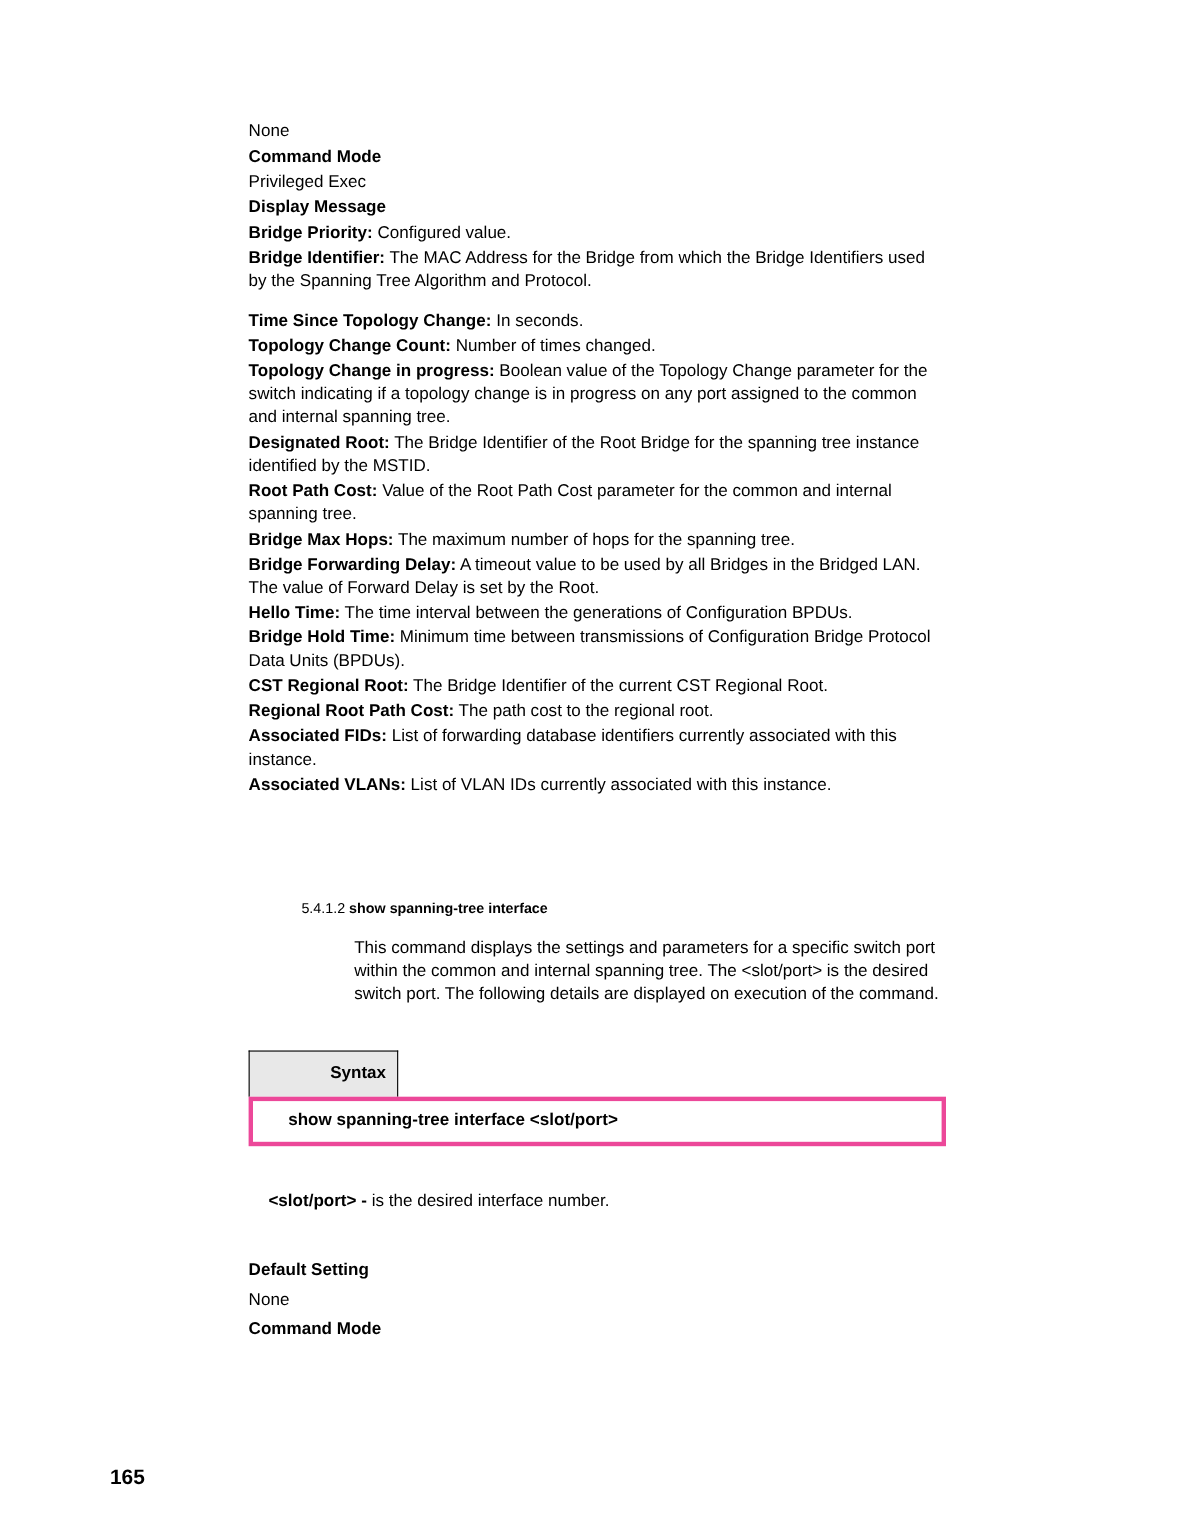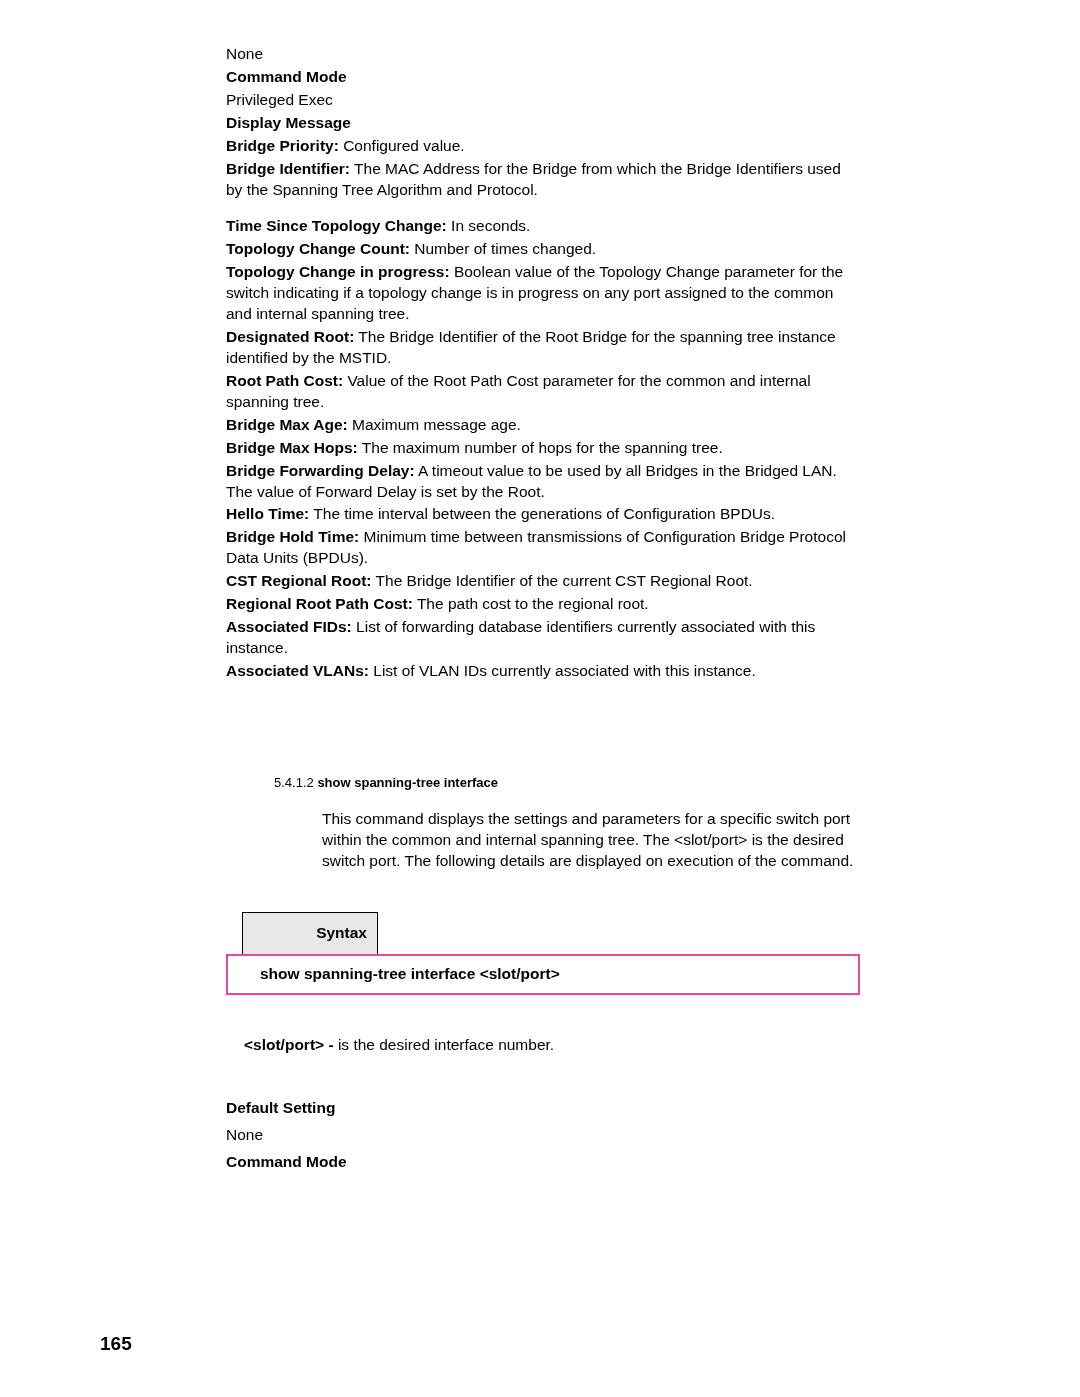--- a/index.html
+++ b/index.html
@@ -8,21 +8,21 @@
     background: #fff;
     font-family: Arial, Helvetica, sans-serif;
     font-size: 15.5px;
     color: #000;
     line-height: 1.35;
   }
   .page {
     width: 880px;
     min-height: 1397px;
     margin: 0 auto;
-    padding: 44px 120px 40px 126px;
+    padding: 110px 120px 40px 126px;
     box-sizing: border-box;
     position: relative;
   }
   .indent1 { margin-left: 96px; }
   .indent2 { margin-left: 32px; }
   b { font-weight: bold; }
   .block { margin: 0 0 2px 0; }
   .spacer-sm { height: 14px; }
   .spacer-lg { height: 90px; }
   .section-heading {
@@ -42,24 +42,23 @@
   }
   .syntax-label {
     border: 1px solid #000;
     background: #e8e8e8;
     width: 136px;
     padding: 10px 10px 10px 0;
     text-align: right;
     font-weight: bold;
     box-sizing: border-box;
     border-bottom: none;
-    margin-left: 16px;
   }
   .syntax-cmd {
-    border: 2px solid #ec4899;
+    border: 4px solid #ec4899;
     padding: 8px 0 8px 32px;
     font-weight: bold;
     max-width: 830px;
   }
   .page-num {
     position: absolute;
     bottom: 40px;
     left: 0;
     right: 0;
     text-align: left;
@@ -80,21 +79,20 @@
   <div class="block"><b>Bridge Priority:</b><span> Configured value.</span></div>
   <div class="block"><b>Bridge Identifier:</b><span> The MAC Address for the Bridge from which the Bridge Identifiers used by the Spanning Tree Algorithm and Protocol.</span></div>
 
   <div class="spacer-sm"></div>
 
   <div class="block"><b>Time Since Topology Change:</b><span> In seconds.</span></div>
   <div class="block"><b>Topology Change Count:</b><span> Number of times changed.</span></div>
   <div class="block"><b>Topology Change in progress:</b><span> Boolean value of the Topology Change parameter for the switch indicating if a topology change is in progress on any port assigned to the common and internal spanning tree.</span></div>
   <div class="block"><b>Designated Root:</b><span> The Bridge Identifier of the Root Bridge for the spanning tree instance identified by the MSTID.</span></div>
   <div class="block"><b>Root Path Cost:</b><span> Value of the Root Path Cost parameter for the common and internal spanning tree.</span></div>
-  <div class="block"><b>Bridge Max Age:</b><span> Maximum message age.</span></div>
   <div class="block"><b>Bridge Max Hops:</b><span> The maximum number of hops for the spanning tree.</span></div>
   <div class="block"><b>Bridge Forwarding Delay:</b><span> A timeout value to be used by all Bridges in the Bridged LAN. The value of Forward Delay is set by the Root.</span></div>
   <div class="block"><b>Hello Time:</b><span> The time interval between the generations of Configuration BPDUs.</span></div>
   <div class="block"><b>Bridge Hold Time:</b><span> Minimum time between transmissions of Configuration Bridge Protocol Data Units (BPDUs).</span></div>
   <div class="block"><b>CST Regional Root:</b><span> The Bridge Identifier of the current CST Regional Root.</span></div>
   <div class="block"><b>Regional Root Path Cost:</b><span> The path cost to the regional root.</span></div>
   <div class="block indent2"><b>Associated FIDs:</b><span> List of forwarding database identifiers currently associated with this instance.</span></div>
   <div class="block indent2"><b>Associated VLANs:</b><span> List of VLAN IDs currently associated with this instance.</span></div>
 
   <div class="spacer-lg"></div>

